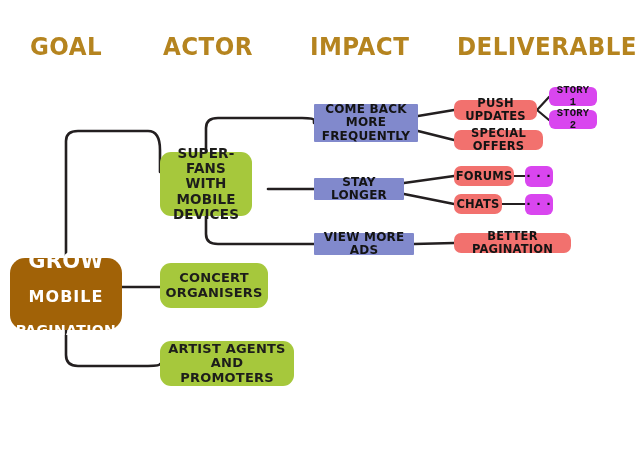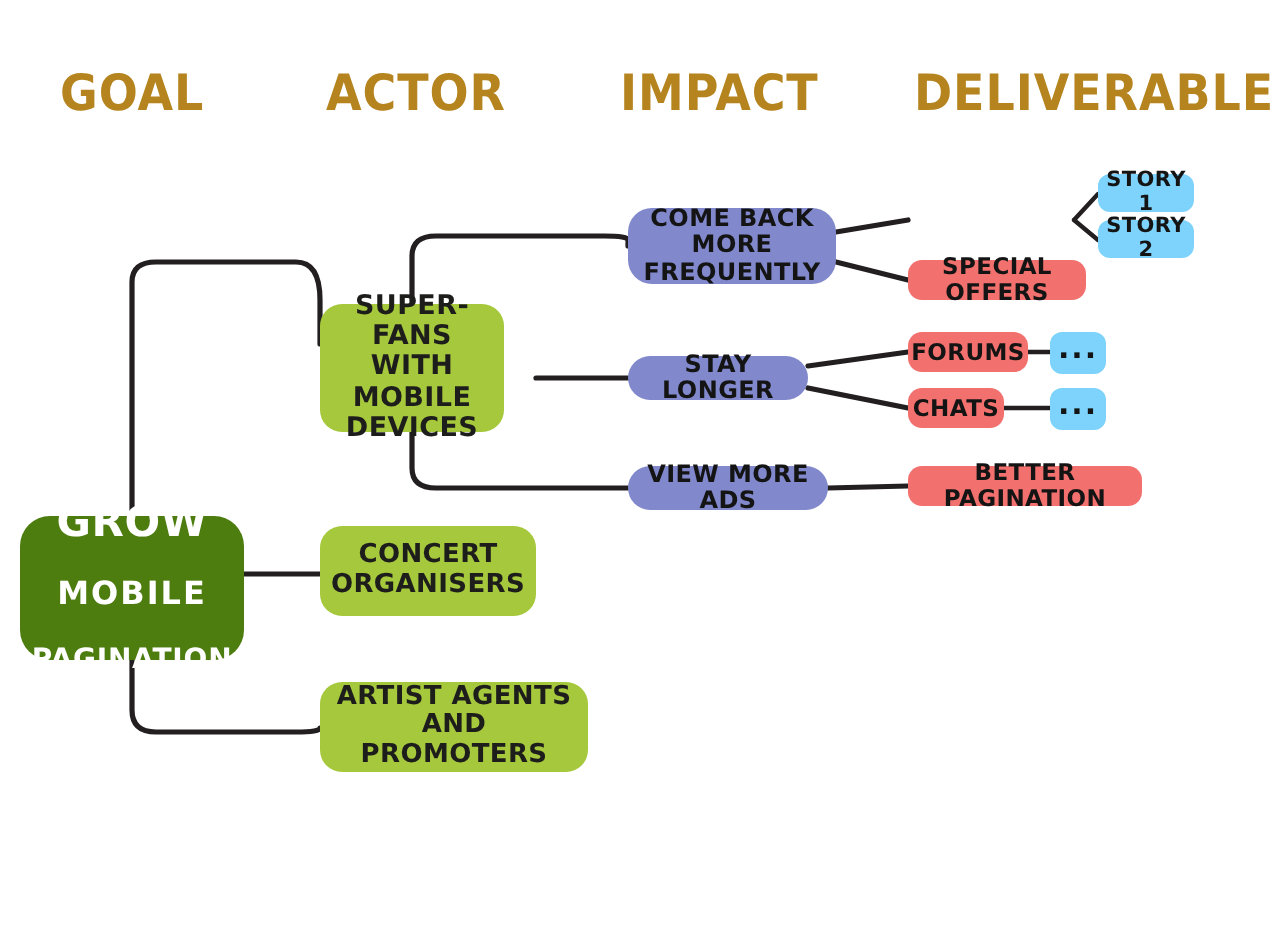--- a/index.html
+++ b/index.html
@@ -48,21 +48,21 @@
     justify-content: center;
     text-align: center;
     font-family: "DejaVu Sans", sans-serif;
     font-weight: bold;
     line-height: 1.12;
     border-radius: 9px;
     padding: 2px 6px;
     white-space: pre-line;
   }
   .node.goal {
-    background: #4d7c0f;
+    background: #a16207;
     color: #ffffff;
     border-radius: 15px;
     font-size: 16px;
     line-height: 1.05;
     letter-spacing: 0.3px;
   }
   .node.goal .l1 { font-size: 21px; display: block; }
   .node.goal .l2 { font-size: 16px; display: block; letter-spacing: 1px; }
   .node.goal .l3 { font-size: 14px; display: block; letter-spacing: 0.4px; }
   .node.actor {
@@ -70,36 +70,37 @@
     color: #1d1d1b;
     font-size: 13px;
     border-radius: 11px;
     letter-spacing: 0.2px;
   }
   .node.actor.primary { font-size: 13.5px; }
   .node.impact {
     background: #8189cc;
     color: #141414;
     font-size: 12px;
-    border-radius: 12px;
+    border-radius: 1px;
     letter-spacing: 0.2px;
   }
   .node.deliverable {
     background: #f2716e;
     color: #141414;
     font-size: 11.5px;
     border-radius: 7px;
     letter-spacing: 0.2px;
   }
   .node.story {
-    background: #7dd3fc;
+    background: #d946ef;
     color: #141414;
     font-size: 10.5px;
     border-radius: 6px;
     letter-spacing: 0.2px;
+    font-family: Liberation Mono, monospace;
   }
   .node.story.dots {
     font-size: 15px;
     letter-spacing: 1px;
     padding-bottom: 6px;
   }
 </style>
 </head>
 <body>
 
@@ -155,20 +156,21 @@
   <div class="node actor" style="left:160px; top:263px; width:108px; height:45px;">CONCERT
 ORGANISERS</div>
   <div class="node actor" style="left:160px; top:341px; width:134px; height:45px;">ARTIST AGENTS
 AND PROMOTERS</div>
 
   <div class="node impact" style="left:314px; top:104px; width:104px; height:38px;">COME BACK MORE
 FREQUENTLY</div>
   <div class="node impact" style="left:314px; top:178px; width:90px; height:22px;text-align:center;">STAY LONGER</div>
   <div class="node impact" style="left:314px; top:233px; width:100px; height:22px;">VIEW MORE ADS</div>
 
+  <div class="node deliverable" style="left:454px; top:100px; width:83px; height:20px;">PUSH UPDATES</div>
   <div class="node deliverable" style="left:454px; top:130px; width:89px; height:20px;">SPECIAL OFFERS</div>
   <div class="node deliverable" style="left:454px; top:166px; width:60px; height:20px;">FORUMS</div>
   <div class="node deliverable" style="left:454px; top:194px; width:48px; height:20px;">CHATS</div>
   <div class="node deliverable" style="left:454px; top:233px; width:117px; height:20px;">BETTER PAGINATION</div>
 
   <div class="node story" style="left:549px; top:87px; width:48px; height:19px;">STORY 1</div>
   <div class="node story" style="left:549px; top:110px; width:48px; height:19px;">STORY 2</div>
   <div class="node story dots" style="left:525px; top:166px; width:28px; height:21px;">...</div>
   <div class="node story dots" style="left:525px; top:194px; width:28px; height:21px;">...</div>
 

